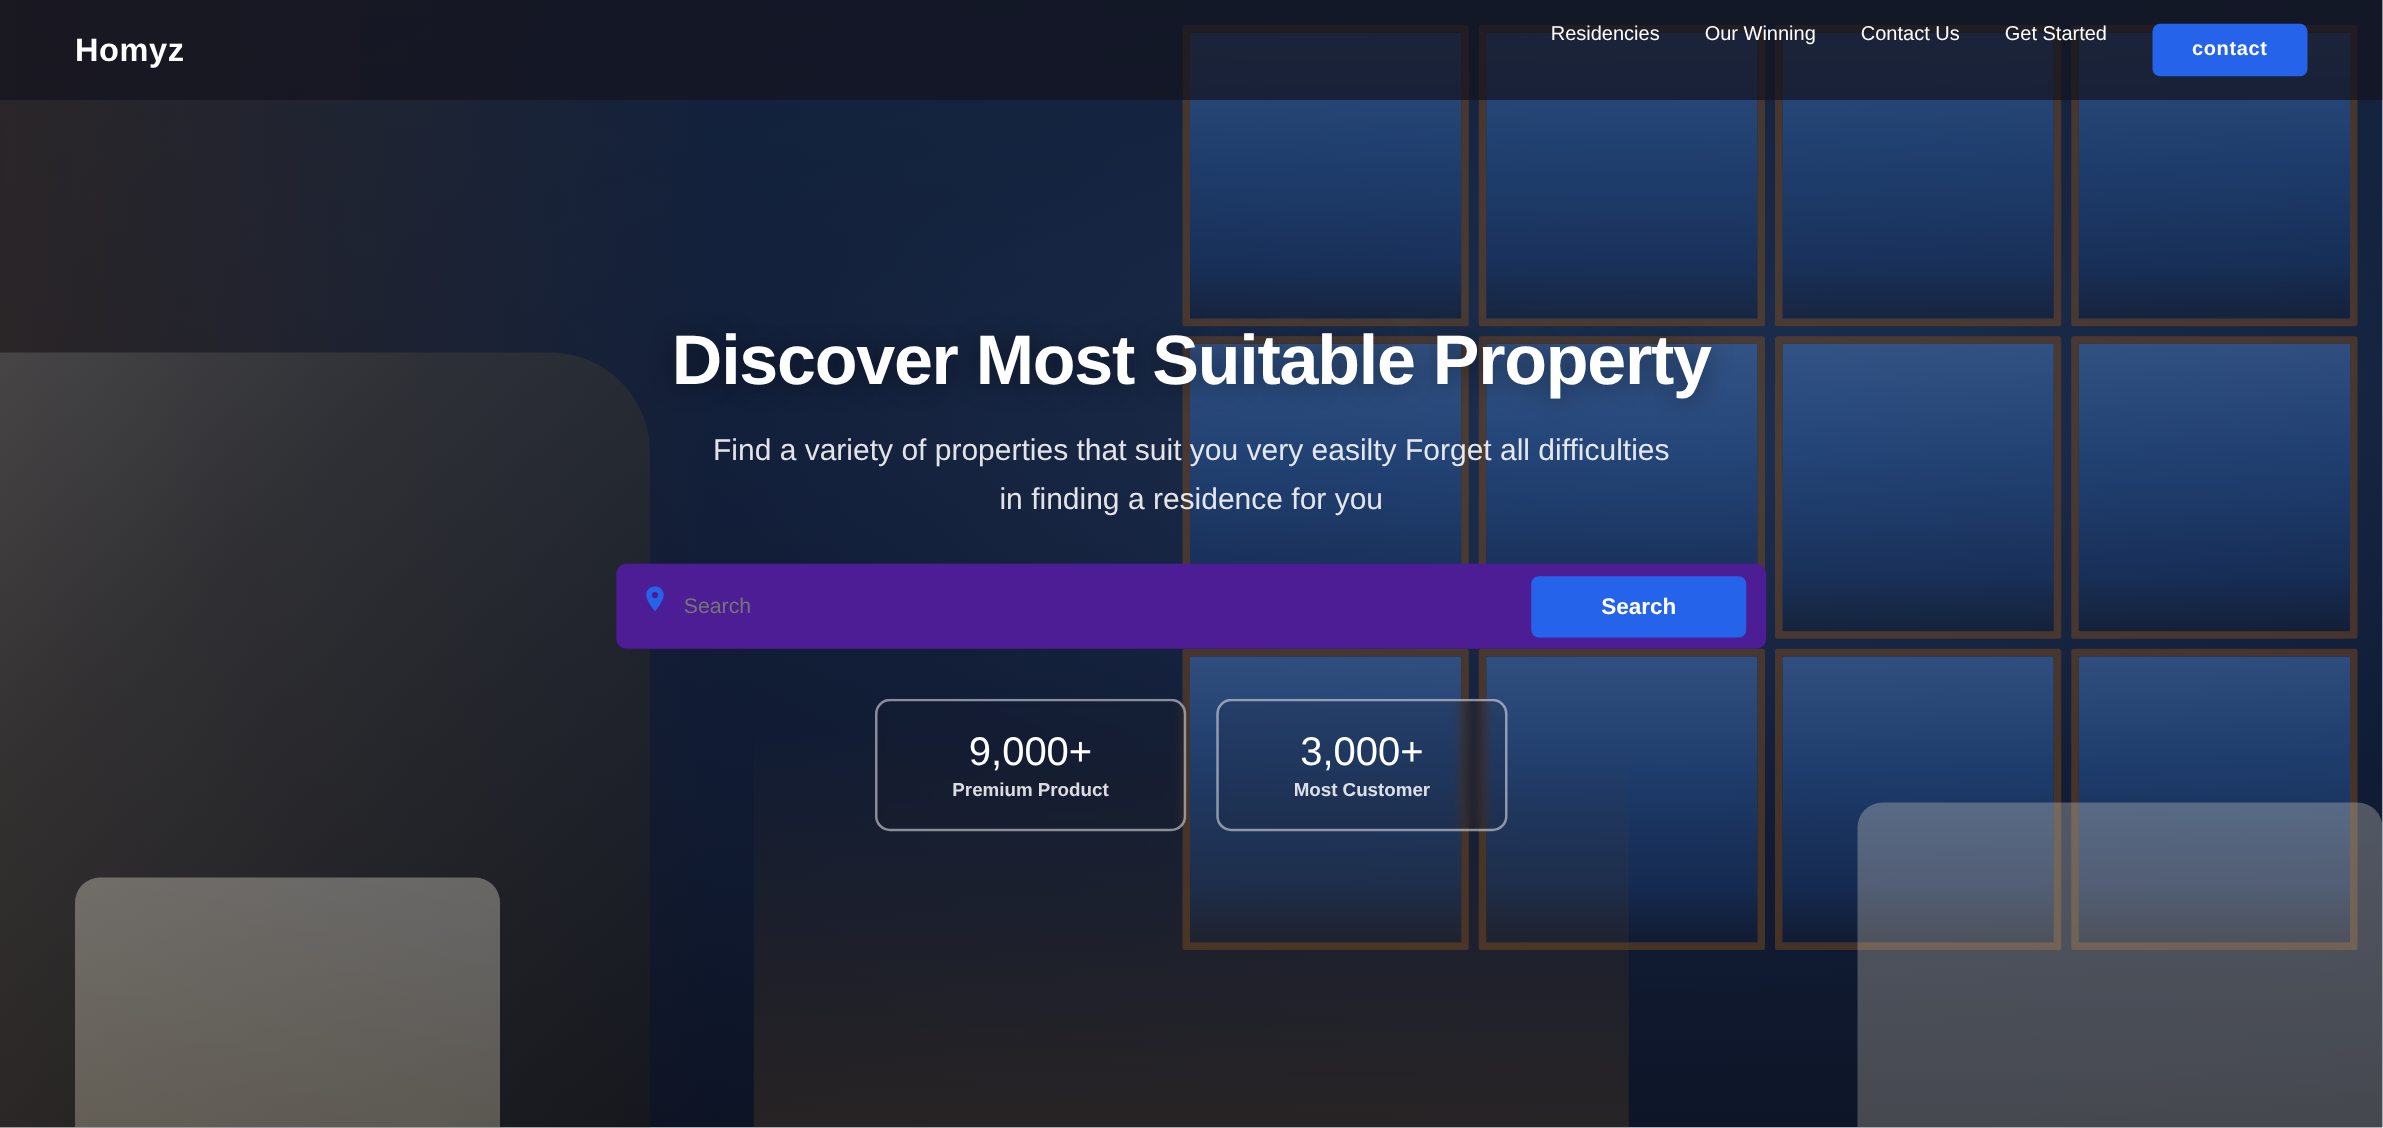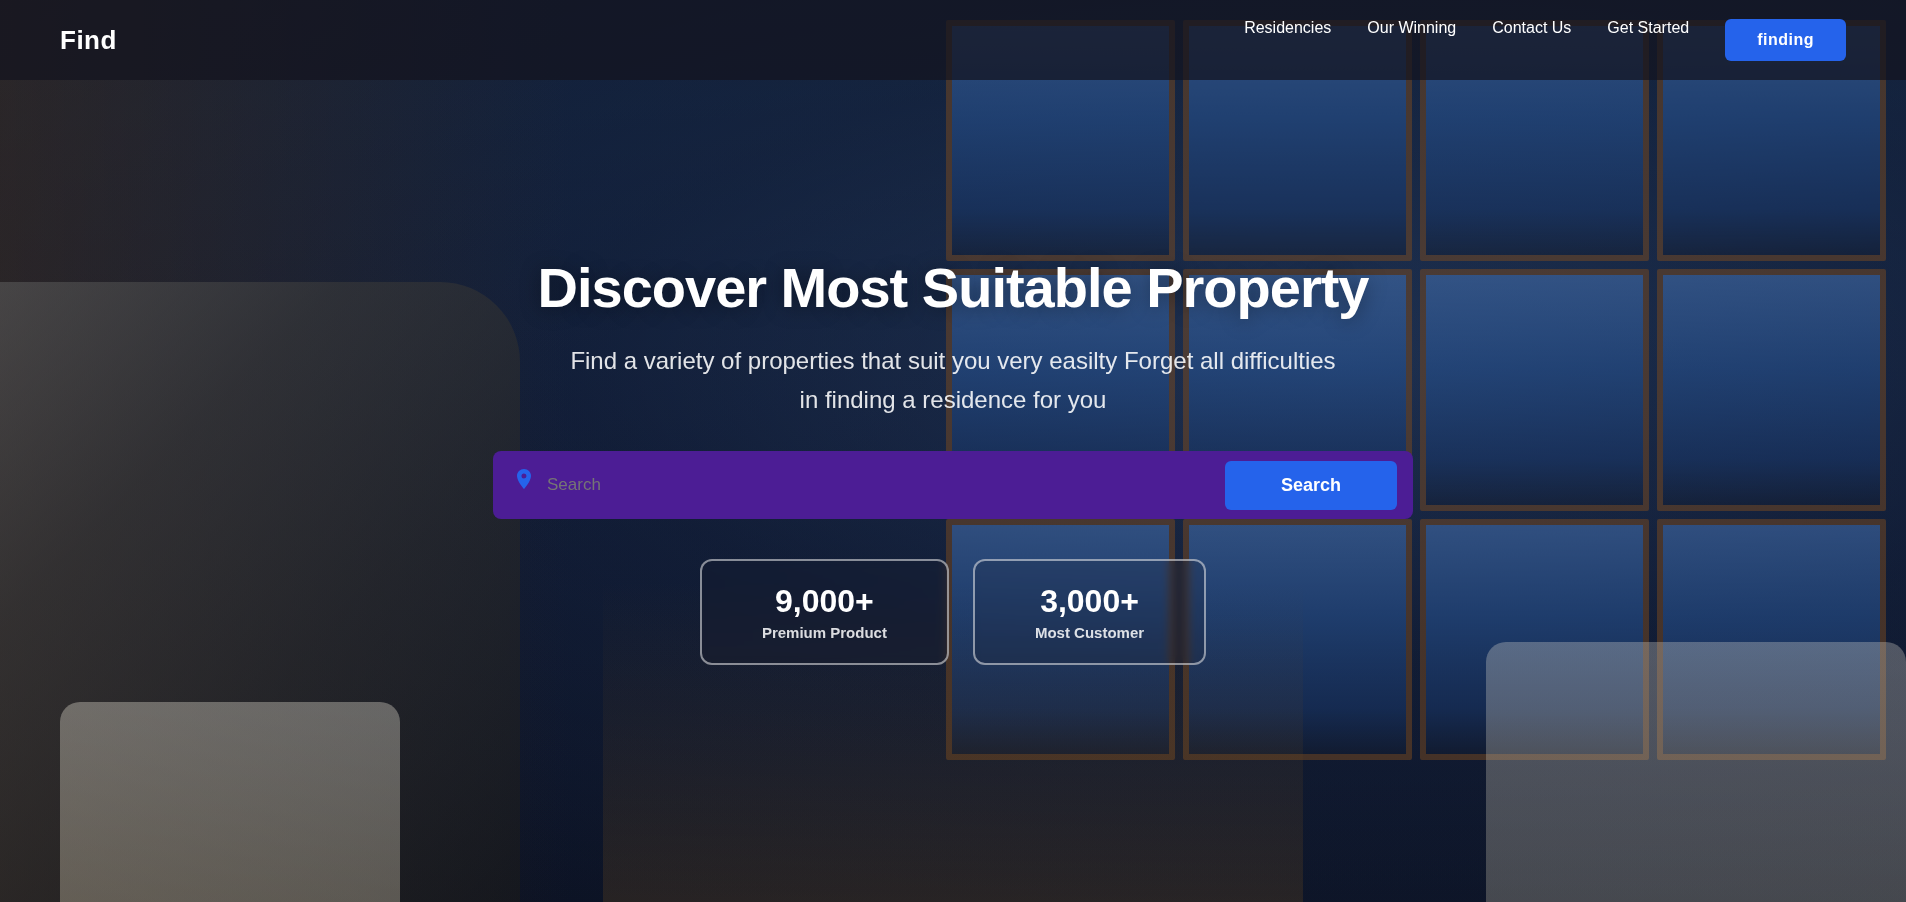--- a/index.html
+++ b/index.html
@@ -204,21 +204,21 @@
       border: 2px solid rgba(255,255,255,0.5);
       border-radius: 12px;
       padding: 22px 60px;
       text-align: center;
       backdrop-filter: blur(4px);
       background: rgba(30,30,40,0.18);
     }
     .stat-number {
       color: #ffffff;
       font-size: 32px;
-      font-weight: 700;
+      font-weight: 400;
       display: block;
     }
     .stat-label {
       color: rgba(255,255,255,0.85);
       font-size: 15px;
       font-weight: 700;
       display: block;
       margin-top: 4px;
     }
   </style>
@@ -242,27 +242,27 @@
       <div class="window-pane"></div>
       <div class="window-pane"></div>
     </div>
     <div class="fireplace"></div>
     <div class="sofa-left"></div>
     <div class="sofa-right"></div>
     <div class="table-center"></div>
   </div>
 
   <nav class="navbar">
-    <div class="navbar-logo">Find</div>
+    <div class="navbar-logo">Homyz</div>
     <div class="navbar-links">
       <a class="navbar-link">Residencies</a>
       <a class="navbar-link">Our Winning</a>
       <a class="navbar-link">Contact Us</a>
       <a class="navbar-link">Get Started</a>
-      <button class="navbar-contact-btn">finding</button>
+      <button class="navbar-contact-btn">contact</button>
     </div>
   </nav>
 
   <div class="hero-content">
     <h1 class="hero-title">Discover Most Suitable Property</h1>
     <p class="hero-subtitle">Find a variety of properties that suit you very easilty Forget all difficulties in finding a residence for you</p>
 
     <div class="search-bar">
       <span class="search-icon">
         <svg width="22" height="26" viewBox="0 0 22 26" fill="none" xmlns="http://www.w3.org/2000/svg">

